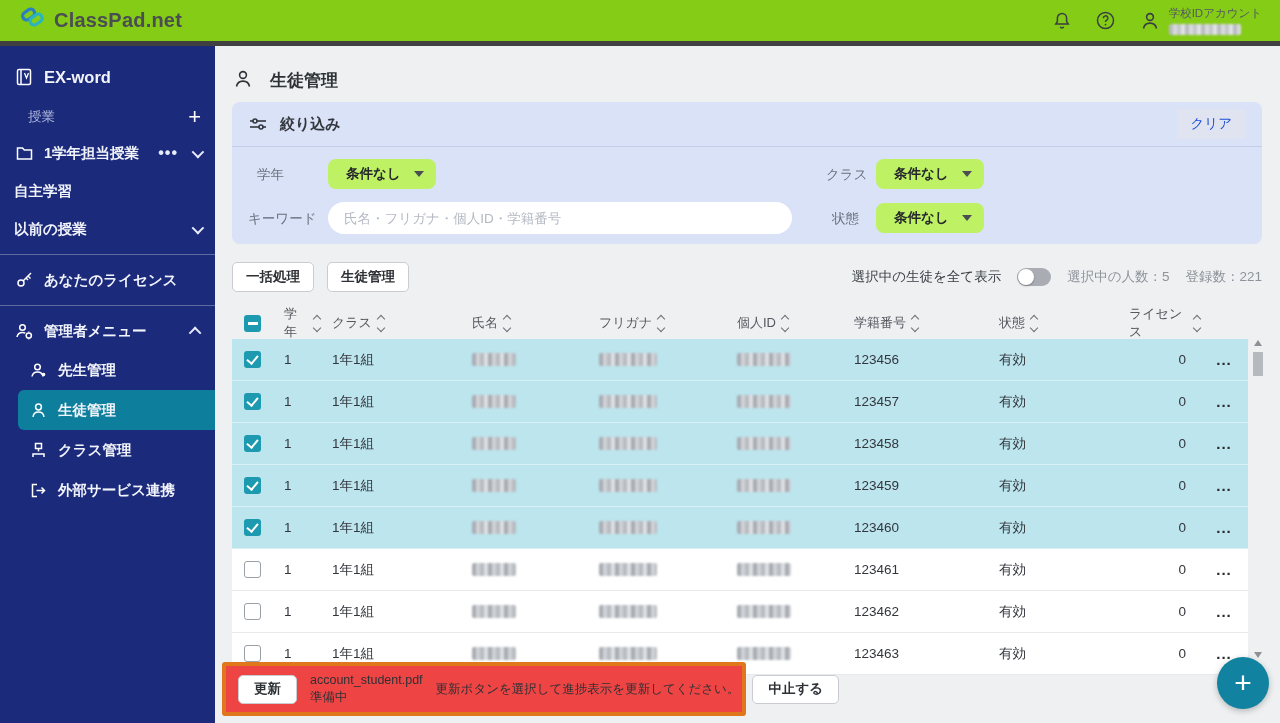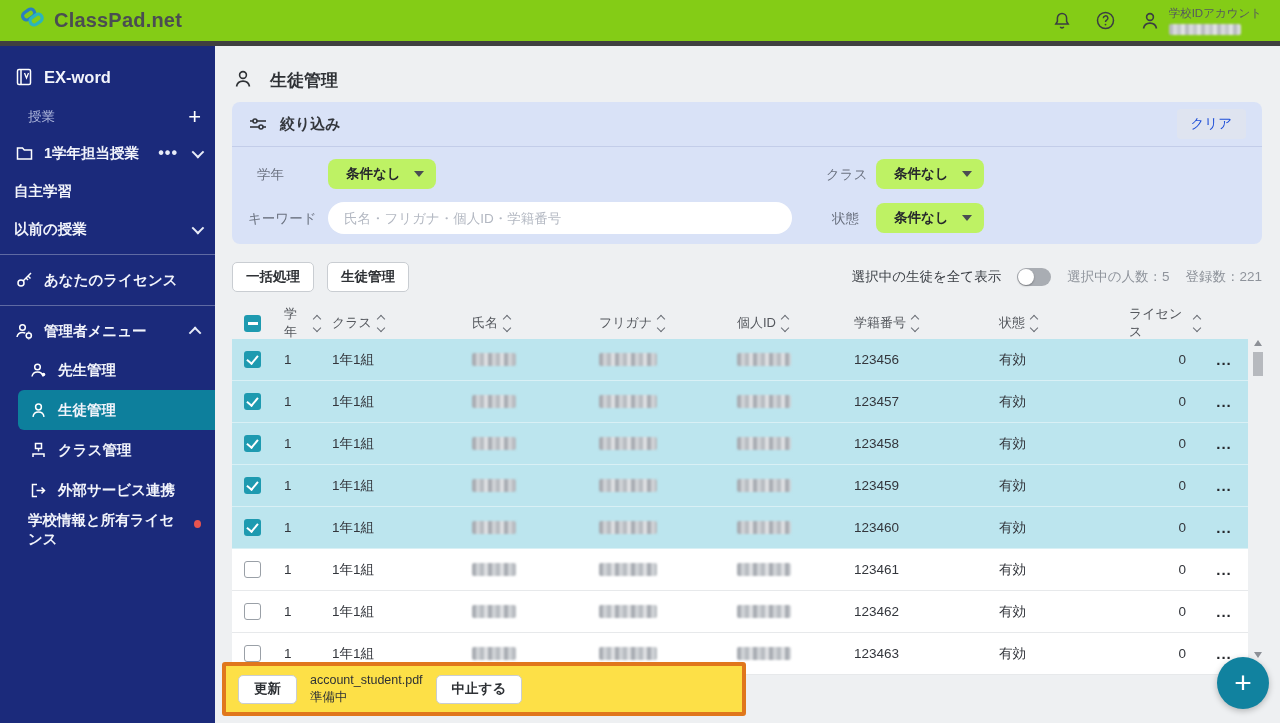--- a/index.html
+++ b/index.html
@@ -106,21 +106,21 @@
 
   
   .scrollbar { position:absolute; left:1252px; top:340px; width:12px; height:318px; z-index:5; }
   .sb-arrow { width:0; height:0; border-left:4px solid transparent; border-right:4px solid transparent; margin:0 auto; }
   .sb-arrow.up { border-bottom:6px solid #8c9097; }
   .sb-arrow.down { border-top:6px solid #8c9097; position:absolute; bottom:0; left:2px; }
   .sb-thumb { width:10px; height:24px; background:#b6b9be; margin:6px auto 0; }
 
   
   .progress-bar { position:absolute; left:222px; top:662px; width:524px; height:54px; z-index:40;
-    background:#fde047; border:4px solid #e0771c; border-radius:3px; display:flex; align-items:center;
+    background:#ef4444; border:4px solid #e0771c; border-radius:3px; display:flex; align-items:center;
     padding:0 12px; gap:13px; }
   .pb-btn { background:#fff; border:1px solid #c9cdd2; border-radius:5px; height:29px; padding:0 15px;
     font-size:13.5px; font-weight:600; color:#2e3135; cursor:pointer; white-space:nowrap;
     font-family:"Liberation Sans","DejaVu Sans",sans-serif; }
   .pb-file { font-size:12.5px; color:#2e3135; line-height:1.35; white-space:nowrap; }
   .pb-msg { font-size:12.5px; color:#2e3135; white-space:nowrap; }
 
   
   .fab { position:absolute; left:1217px; top:657px; width:52px; height:52px; border-radius:50%;
     background:#11829f; color:#fff; display:flex; align-items:center; justify-content:center;
@@ -261,24 +261,20 @@
     </div>
     <div class="side-item sub">
       <span class="side-icon">
         <svg width="19" height="19" viewBox="0 0 19 19" fill="none" stroke="currentColor" stroke-width="1.5">
           <path d="M8 3.5H3.5v12H8"></path>
           <path d="M7.5 9.5h8M12.5 6.5l3 3-3 3"></path>
         </svg>
       </span>
       <span>外部サービス連携</span>
     </div>
-    <div class="side-item plainsub">
-      <span>学校情報と所有ライセンス</span>
-      <span class="badge-dot"></span>
-    </div>
   </nav>
 
 <main class="main">
 
   <div class="page-title">
     <span class="title-icon"><svg width="22" height="22" viewBox="0 0 22 22" fill="none" stroke="currentColor" stroke-width="1.6">
           <circle cx="11" cy="7" r="3.4"></circle>
           <path d="M4.5 18.5c.6-3.6 3.2-5.4 6.5-5.4s5.9 1.8 6.5 5.4"></path>
         </svg></span>
     <span>生徒管理</span>
@@ -557,16 +553,17 @@
   <div class="sb-thumb"></div>
   <div class="sb-arrow down"></div>
 </div>
 
 <div class="progress-bar">
   <button class="pb-btn">更新</button>
   <div class="pb-file">
     <div>account_student.pdf</div>
     <div>準備中</div>
   </div>
+  <span class="pb-msg">更新ボタンを選択して進捗表示を更新してください。</span>
   <button class="pb-btn">中止する</button>
 </div>
 
 <div class="fab">+</div>
 
 </body></html>

